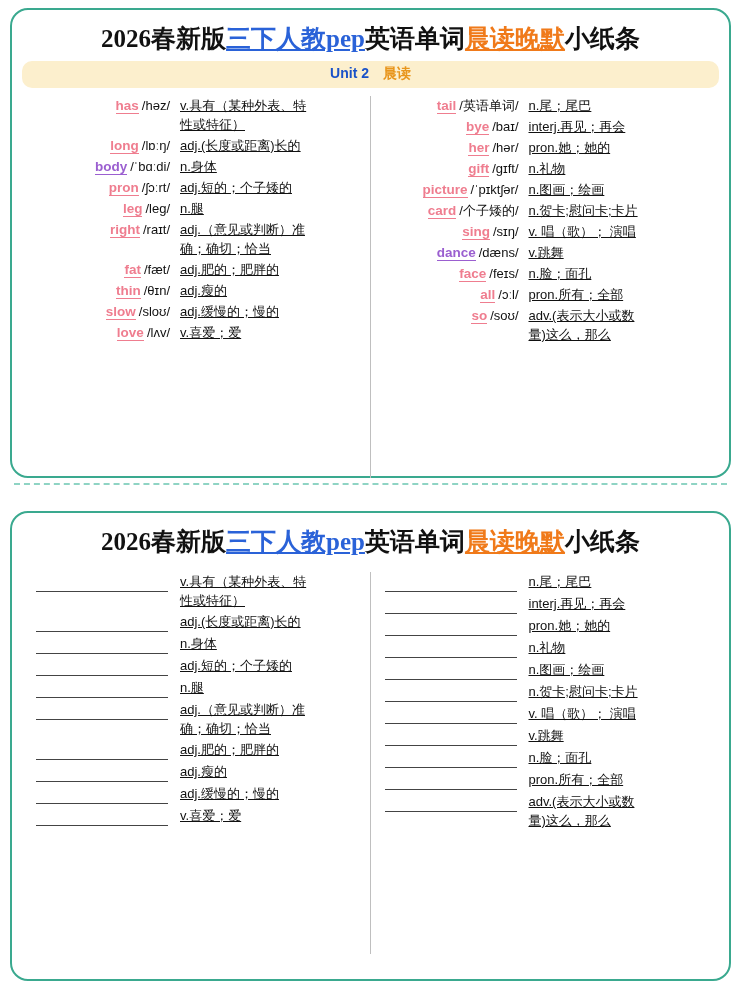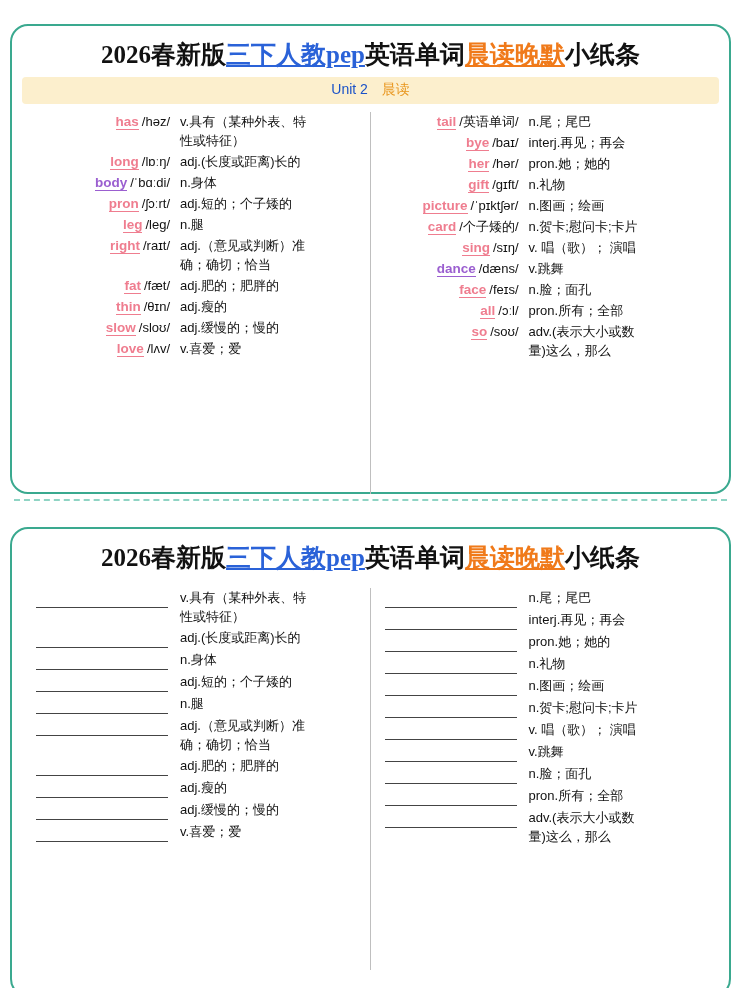--- a/index.html
+++ b/index.html
@@ -11,21 +11,21 @@
     height: 988px;
     background: #ffffff;
     font-family: "Liberation Sans", sans-serif;
     color: #111;
   }
   .page {
     width: 741px;
     height: 988px;
     position: relative;
     box-sizing: border-box;
-    padding: 24px 10px;
+    padding: 8px 10px;
   }
   .card {
     border: 2px solid #3aa98f;
     border-radius: 18px;
     box-sizing: border-box;
     padding: 8px 10px 10px 10px;
     position: relative;
     background: #fff;
   }
   .card.top { height: 470px; }
@@ -52,23 +52,23 @@
   }
   .title .seg-orange {
     color: #f07a1a;
     text-decoration: underline;
     text-decoration-color: #f07a1a;
   }
   .unitbar {
     background: #fcefcd;
     text-align: center;
     font-size: 14px;
-    font-weight: normal;
+    font-weight: bold;
     padding: 4px 0 5px 0;
-    border-radius: 4px;
+    border-radius: 10px;
   }
   .unitbar .unit-label { color: #1a52c8; }
   .unitbar .mode-label { margin-left: 10px; }
   .mode-chenduo { color: #e8951c; }
   .mode-wanmo { color: #e8951c; }
   .columns {
     display: flex;
     margin-top: 8px;
     height: 382px;
   }
@@ -119,21 +119,21 @@
     height: 19px;
     margin: 0 2px 0 8px;
   }
   .def-cell {
     flex: 1;
     font-size: 13px;
     line-height: 19px;
     color: #111;
     padding-left: 2px;
   }
-  .def-cell .l2 { display: block; }
+  .def-cell .l2 { display: block; text-decoration: underline; }
 </style>
 </head>
 <body>
 
 <div class="page">
 
   <div class="card top">
     <div class="title"><span class="seg-black">2026春新版</span><span class="seg-blue">三下人教pep</span><span class="seg-black">英语单词</span><span class="seg-orange">晨读晚默</span><span class="seg-black">小纸条</span></div>
     <div class="unitbar">
       <span class="unit-label">Unit 2</span>

